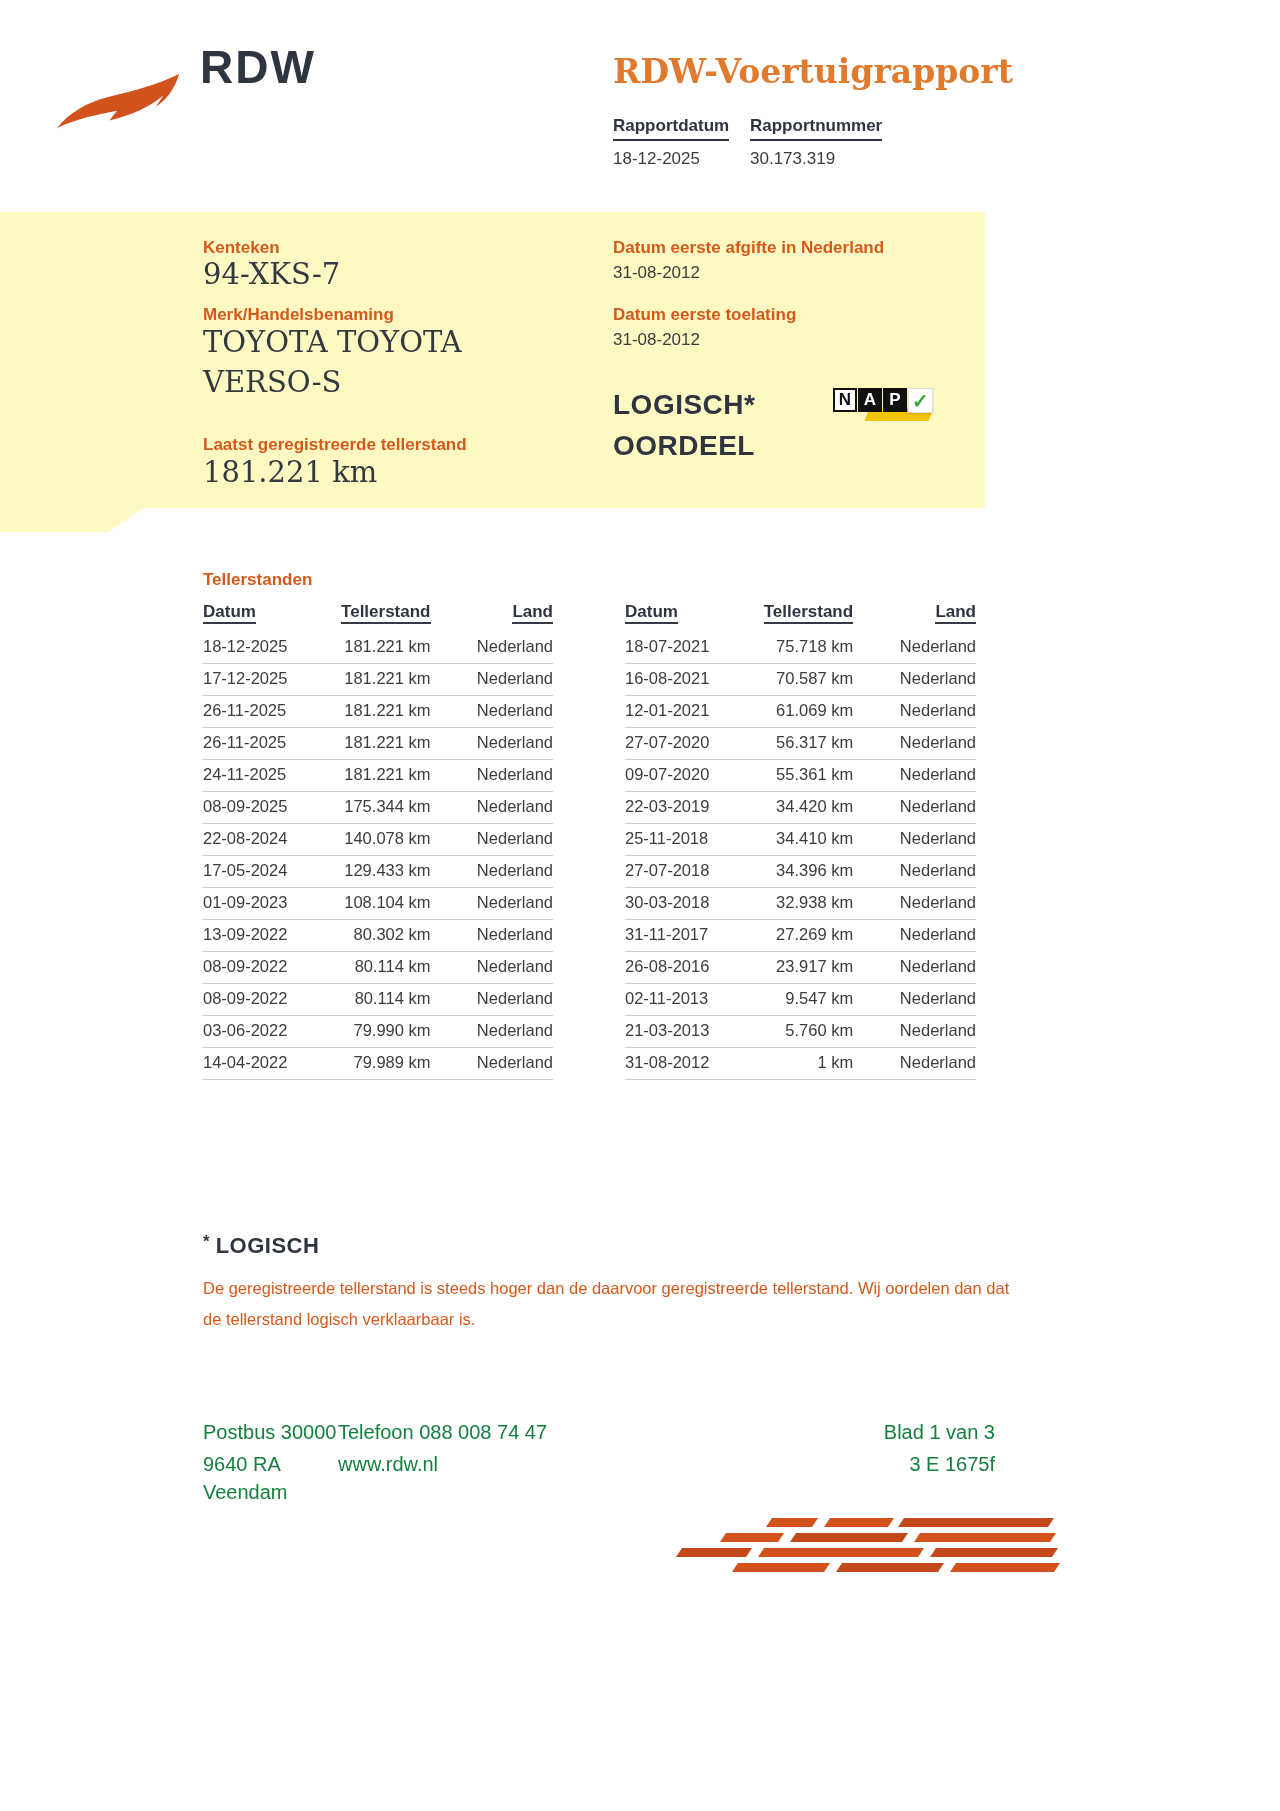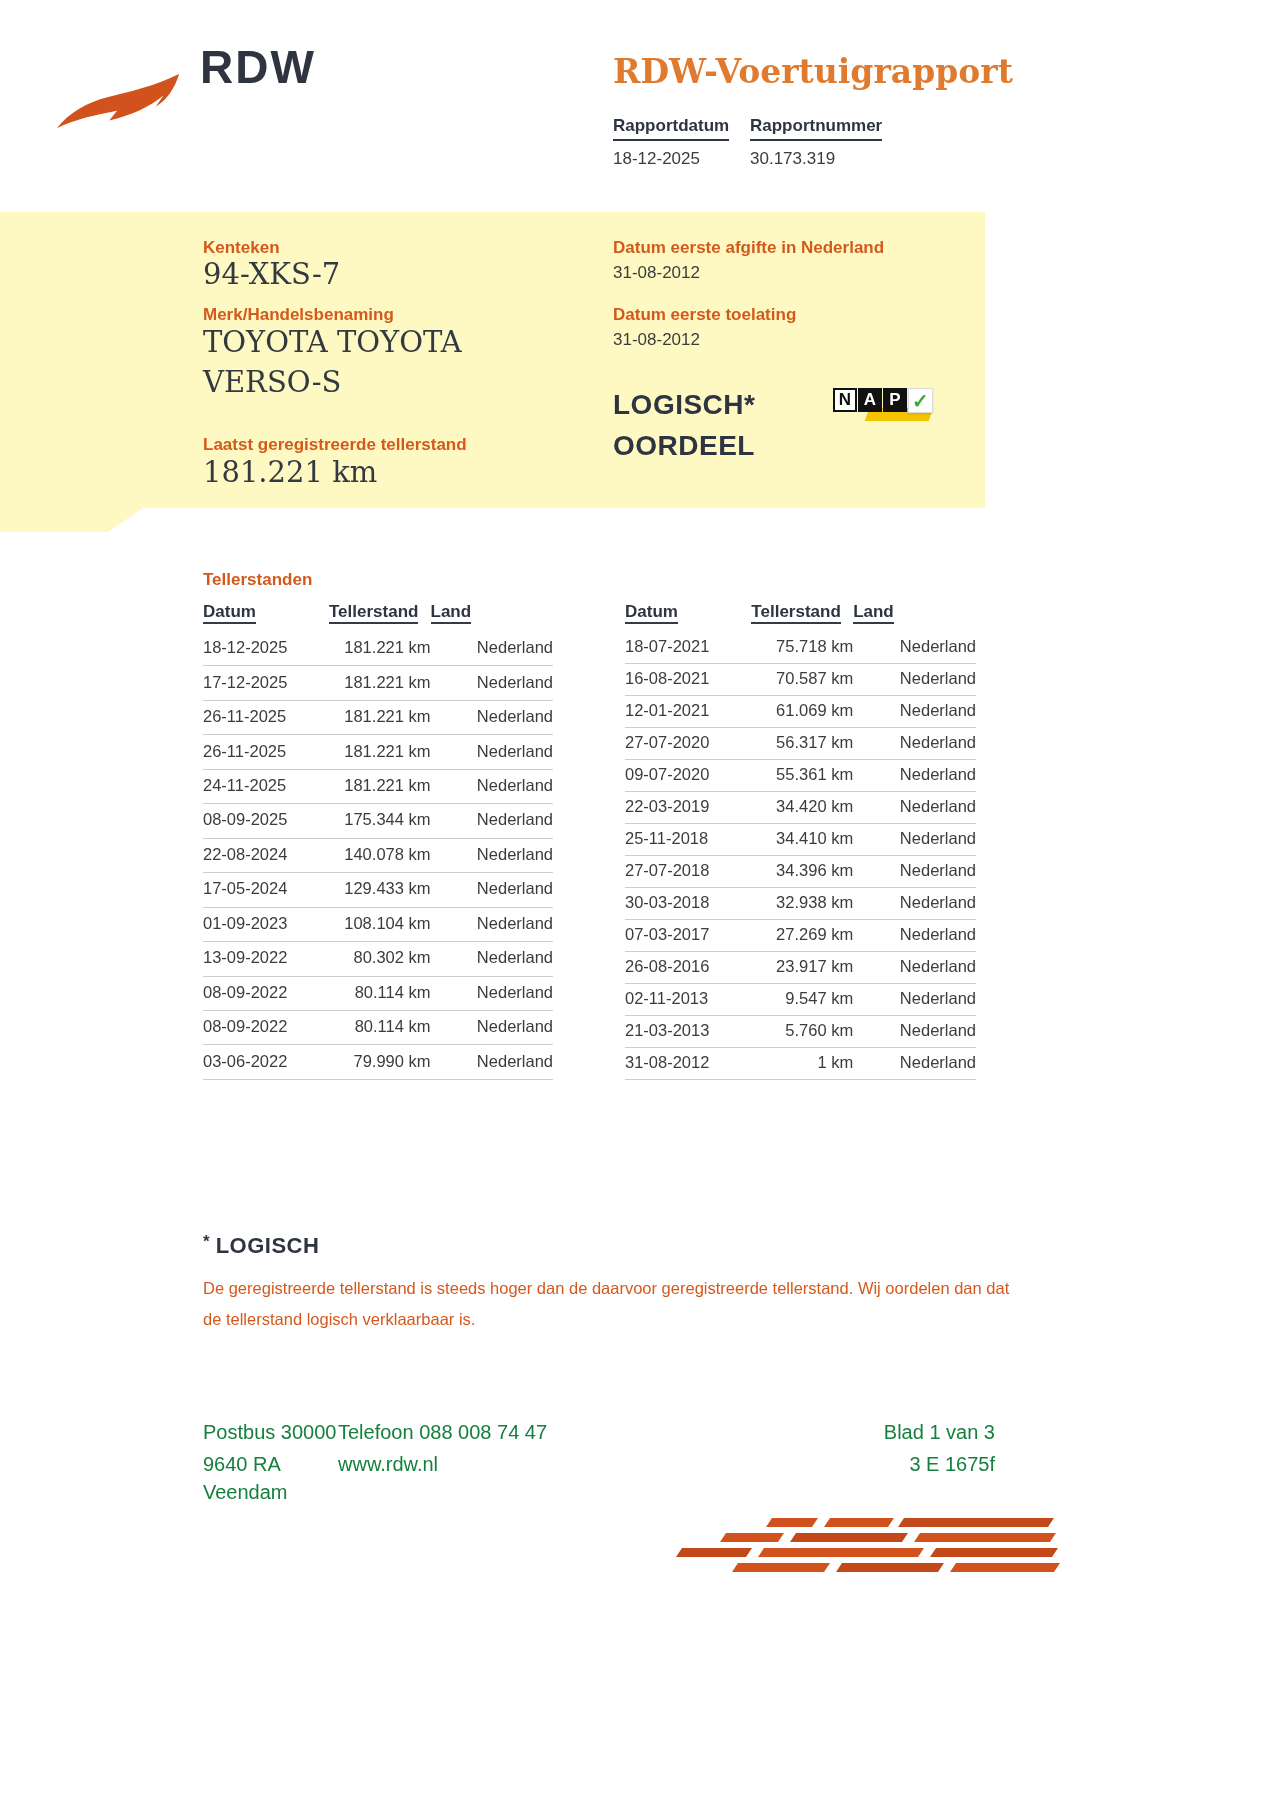--- a/index.html
+++ b/index.html
@@ -78,21 +78,21 @@
   
   .tellerstanden { position: absolute; left: 203px; top: 570px; width: 773px; }
   .section-heading { font-size: 17px; font-weight: bold; color: #d4591c; }
   .tables-wrap { display: flex; gap: 72px; margin-top: 12px; }
   table.odo-table { width: 350px; border-collapse: collapse; table-layout: fixed; }
   table.odo-table.right-t { width: 351px; }
   .odo-table col.c1 { width: 36%; }
   .odo-table col.c2 { width: 29%; }
   .odo-table col.c3 { width: 35%; }
   .odo-table th { text-align: left; padding: 0 0 8px 0; }
-  .odo-table th:nth-child(2), .odo-table th:nth-child(3) { }
+  .odo-table th:nth-child(2), .odo-table th:nth-child(3) { text-align: right; }
   .odo-table th span {
     display: inline-block; font-size: 17px; font-weight: bold; color: #2e3540;
     border-bottom: 2px solid #343b46; padding-bottom: 0;
   }
   .odo-table td {
     font-size: 16.5px; color: #3c3c3c;
     padding: 5px 0 7px 0; border-bottom: 1px solid #cfcecd;
   }
   .odo-table td:nth-child(2), .odo-table td:nth-child(3) { text-align: right; }
 
@@ -244,20 +244,25 @@
             <tr>
               <td>08-09-2022</td>
               <td>80.114 km</td>
               <td>Nederland</td>
             </tr>
             <tr>
               <td>03-06-2022</td>
               <td>79.990 km</td>
               <td>Nederland</td>
             </tr>
+            <tr>
+              <td>14-04-2022</td>
+              <td>79.989 km</td>
+              <td>Nederland</td>
+            </tr>
           </tbody>
       </table>
 
       <table class="odo-table right-t">
         <colgroup>
             <col class="c1">
             <col class="c2">
             <col class="c3">
           </colgroup>
         <thead>
@@ -307,21 +312,21 @@
               <td>27-07-2018</td>
               <td>34.396 km</td>
               <td>Nederland</td>
             </tr>
             <tr>
               <td>30-03-2018</td>
               <td>32.938 km</td>
               <td>Nederland</td>
             </tr>
             <tr>
-              <td>07-03-2017</td>
+              <td>31-11-2017</td>
               <td>27.269 km</td>
               <td>Nederland</td>
             </tr>
             <tr>
               <td>26-08-2016</td>
               <td>23.917 km</td>
               <td>Nederland</td>
             </tr>
             <tr>
               <td>02-11-2013</td>

